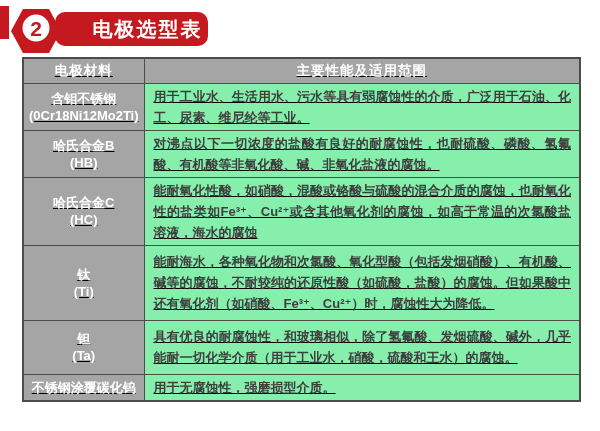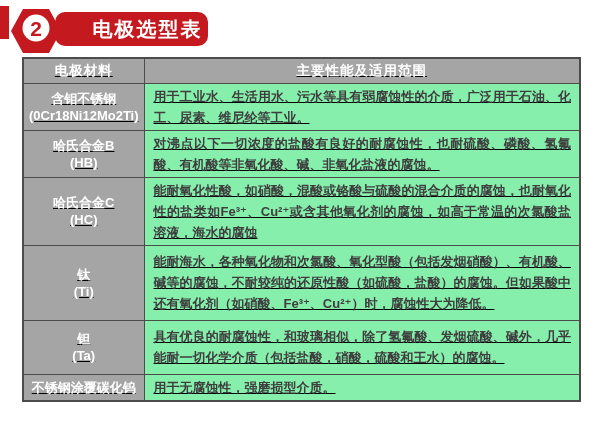--- a/index.html
+++ b/index.html
@@ -136,21 +136,21 @@
       <span class="desc-text">能耐海水，各种氧化物和次氯酸、氧化型酸（包括发烟硝酸）、有机酸、碱等的腐蚀，不耐较纯的还原性酸（如硫酸，盐酸）的腐蚀。但如果酸中还有氧化剂（如硝酸、Fe³⁺、Cu²⁺）时，腐蚀性大为降低。</span>
     </td>
   </tr>
 
   <tr class="h54">
     <td class="mat">
       <div class="mat-name">钽</div>
       <div class="mat-sub">(Ta)</div>
     </td>
     <td class="desc">
-      <span class="desc-text">具有优良的耐腐蚀性，和玻璃相似，除了氢氟酸、发烟硫酸、碱外，几乎能耐一切化学介质（包括盐酸，硝酸，硫酸和王水）的腐蚀。</span>
+      <span class="desc-text">具有优良的耐腐蚀性，和玻璃相似，除了氢氟酸、发烟硫酸、碱外，几乎能耐一切化学介质（用于工业水，硝酸，硫酸和王水）的腐蚀。</span>
     </td>
   </tr>
 
   <tr class="h26">
     <td class="mat">
       <div class="mat-name">不锈钢涂覆碳化钨</div>
 
     </td>
     <td class="desc">
       <span class="desc-text">用于无腐蚀性，强磨损型介质。</span>

